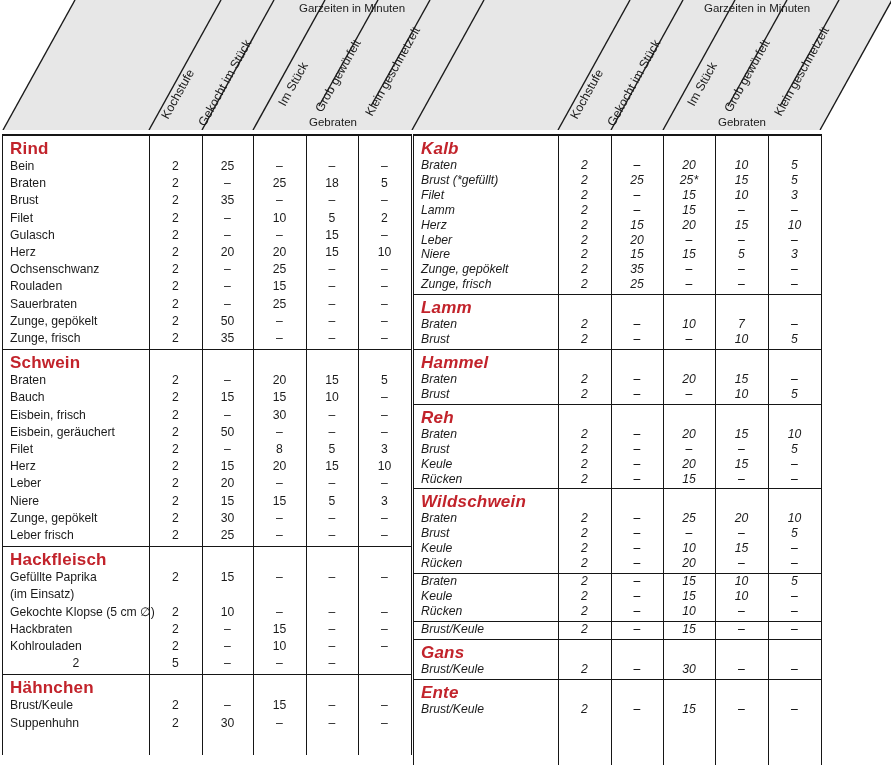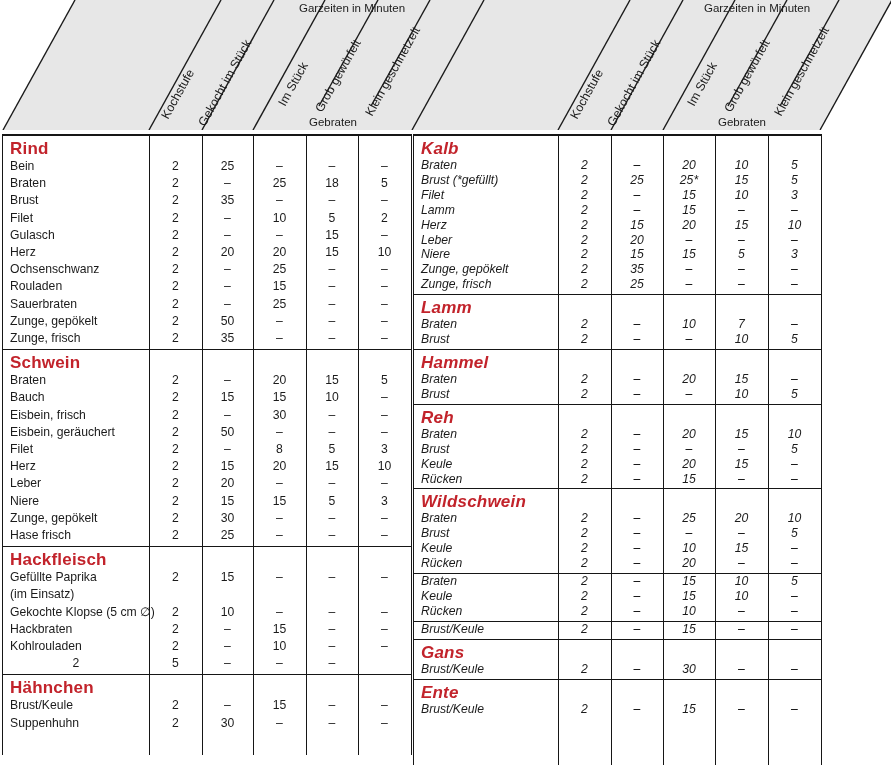--- a/index.html
+++ b/index.html
@@ -291,21 +291,21 @@
           <div>Zunge, gepökelt</div>
         </div>
         <div class="cell val">2</div>
         <div class="cell val">30</div>
         <div class="cell val">–</div>
         <div class="cell val">–</div>
         <div class="cell val">–</div>
       </div>
       <div class="row">
         <div class="cell label">
-          <div>Hase frisch</div>
+          <div>Leber frisch</div>
         </div>
         <div class="cell val">2</div>
         <div class="cell val">25</div>
         <div class="cell val">–</div>
         <div class="cell val">–</div>
         <div class="cell val">–</div>
       </div>
     </div>
     <div class="section">
       <div class="sec-title">Hackfleisch</div>

